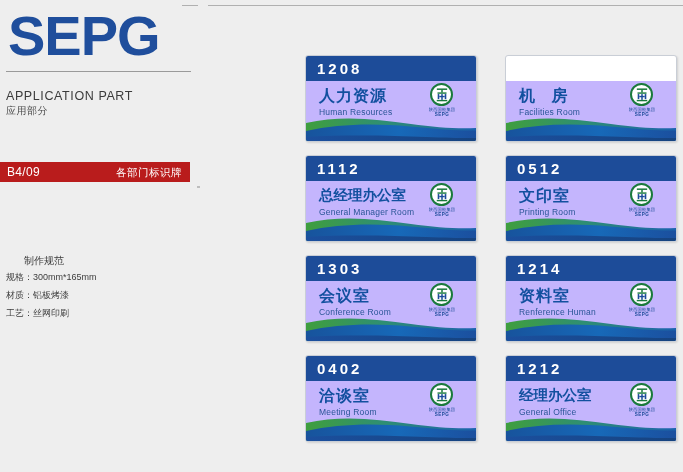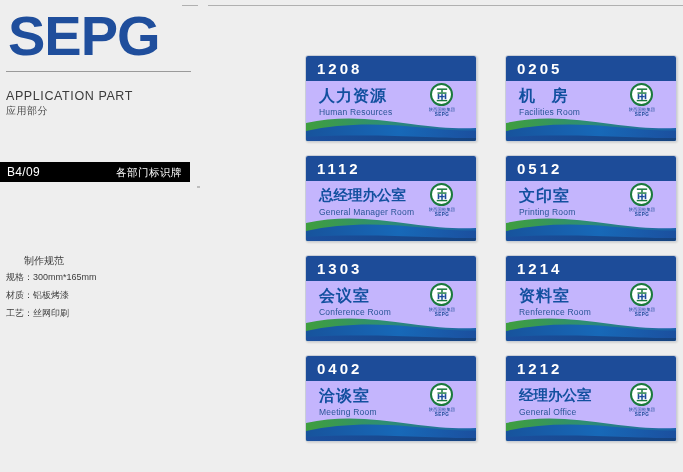--- a/index.html
+++ b/index.html
@@ -79,21 +79,21 @@
     color: #4a4a4a;
     letter-spacing: 0.5px;
   }
 
   .code-bar {
     position: absolute;
     left: 0;
     top: 162px;
     width: 190px;
     height: 20px;
-    background: #000000;
+    background: #b91c1c;
     color: #ffffff;
   }
   .code-bar .code {
     position: absolute;
     left: 7px;
     top: 3px;
     font-size: 12px;
     letter-spacing: 0.3px;
   }
   .code-bar .cat {
@@ -357,23 +357,20 @@
           </linearGradient>
         </defs>
         <path d="M0,10 C35,2 70,6 105,11 C130,14.5 152,16 170,15 L170,28 L0,28 Z" fill="url(#gGreen-0)"></path>
         <path d="M0,18 C32,11 66,10 104,13.5 C132,16 154,18 170,17.5 L170,28 L0,28 Z" fill="url(#gBlue-0)"></path>
         <path d="M0,24 C40,21.5 85,22.5 120,24 C142,24.8 158,25.2 170,25 L170,28 L0,28 Z" fill="url(#gDark-0)"></path>
       </svg>
     </div>
   </div>
 
   <div class="plate">
-    <div class="plate-header">
-      <span class="plate-number">0205</span>
-    </div>
     <div class="plate-body">
       <div class="plate-name-cn spaced">机 房</div>
       <div class="plate-name-en">Facilities Room</div>
 
       <div class="plate-logo">
         <div class="logo-circle">
           <svg class="logo-glyph" viewBox="0 0 16 16">
             <rect x="2.5" y="1" width="11" height="1.6" fill="#1a7a3c"></rect>
             <rect x="7.2" y="2.2" width="1.6" height="3.2" fill="#1a7a3c"></rect>
             <rect x="3.2" y="5.2" width="9.6" height="1.5" fill="#1a7a3c"></rect>
@@ -558,21 +555,21 @@
       </svg>
     </div>
   </div>
 
   <div class="plate">
     <div class="plate-header">
       <span class="plate-number">1214</span>
     </div>
     <div class="plate-body">
       <div class="plate-name-cn">资料室</div>
-      <div class="plate-name-en">Renference Room</div>
+      <div class="plate-name-en">Renference Human</div>
 
       <div class="plate-logo">
         <div class="logo-circle">
           <svg class="logo-glyph" viewBox="0 0 16 16">
             <rect x="2.5" y="1" width="11" height="1.6" fill="#1a7a3c"></rect>
             <rect x="7.2" y="2.2" width="1.6" height="3.2" fill="#1a7a3c"></rect>
             <rect x="3.2" y="5.2" width="9.6" height="1.5" fill="#1a7a3c"></rect>
             <rect x="3.4" y="7" width="1.7" height="5.4" fill="#1d4c99"></rect>
             <rect x="10.9" y="7" width="1.7" height="5.4" fill="#1d4c99"></rect>
             <rect x="5.1" y="8.9" width="5.8" height="1.5" fill="#1d4c99"></rect>

